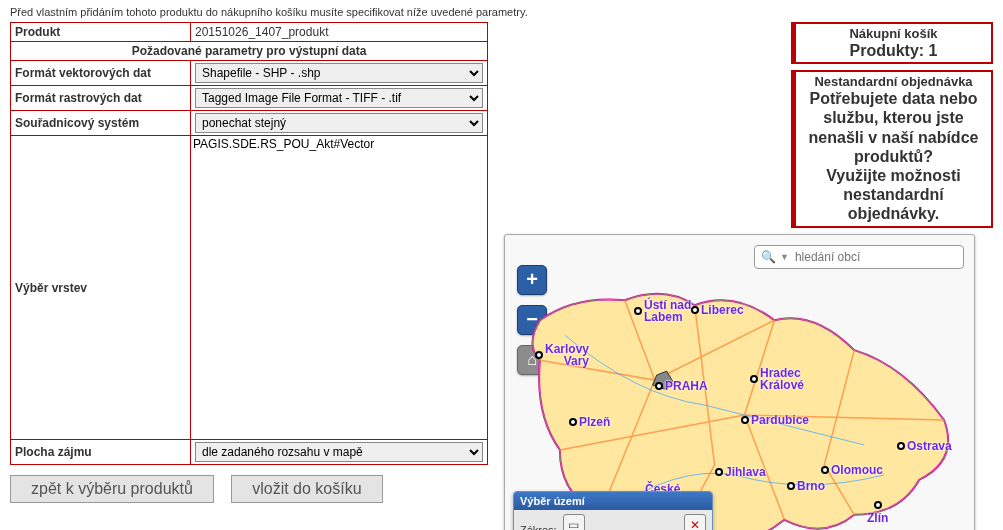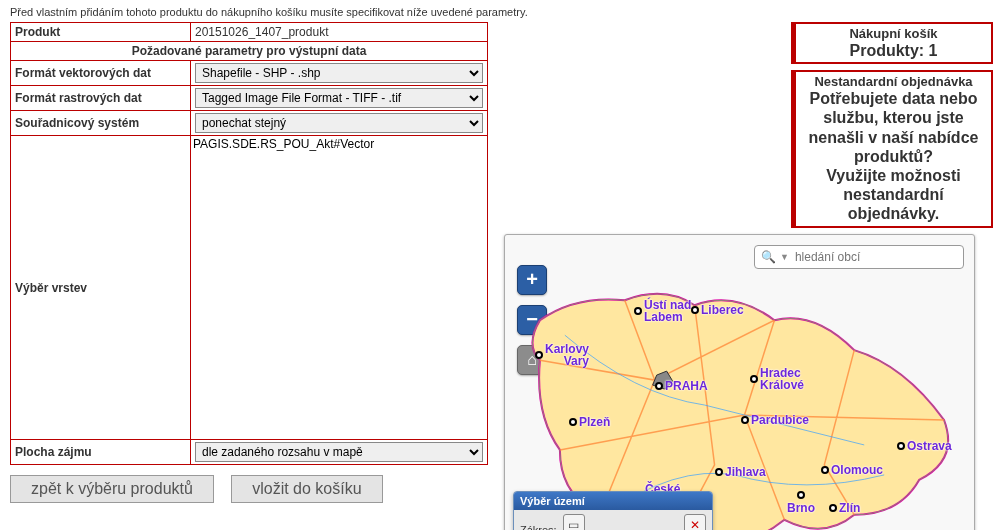--- a/index.html
+++ b/index.html
@@ -218,29 +218,29 @@
             <span>Pardubice</span>
           </div>
           <div class="city" style="left: 130px; top: 248px;">
             <span class="marker"></span>
             <span style="line-height: 1;">České<br>Budějovice</span>
           </div>
           <div class="city" style="left: 210px; top: 230px;">
             <span class="marker"></span>
             <span>Jihlava</span>
           </div>
-          <div class="city" style="left: 282px; top: 256px; flex-direction: column;">
+          <div class="city" style="left: 282px; top: 244px;">
             <span class="marker"></span>
             <span>Brno</span>
           </div>
           <div class="city" style="left: 316px; top: 228px;">
             <span class="marker"></span>
             <span>Olomouc</span>
           </div>
-          <div class="city" style="left: 324px; top: 266px;">
+          <div class="city" style="left: 362px; top: 266px; flex-direction: column;">
             <span class="marker"></span>
             <span>Zlín</span>
           </div>
           <div class="city" style="left: 392px; top: 204px;">
             <span class="marker"></span>
             <span>Ostrava</span>
           </div>
         </div>
 
       <div class="territory">

